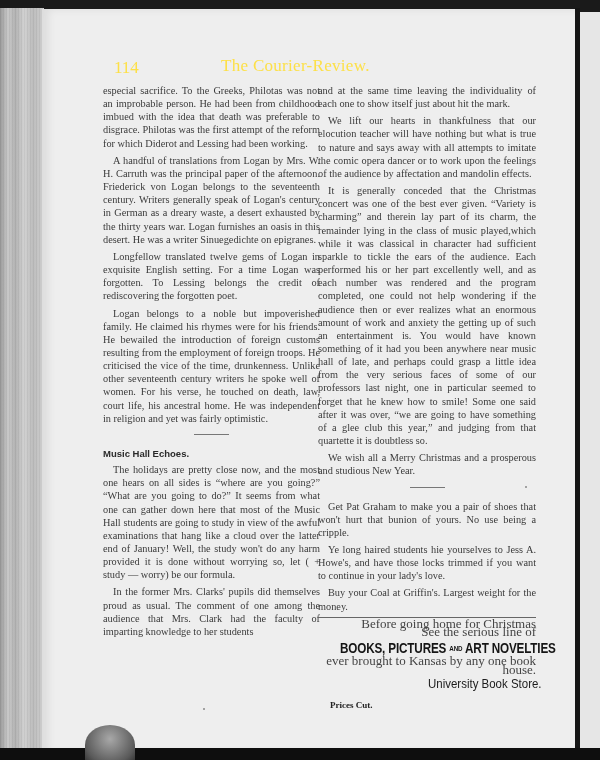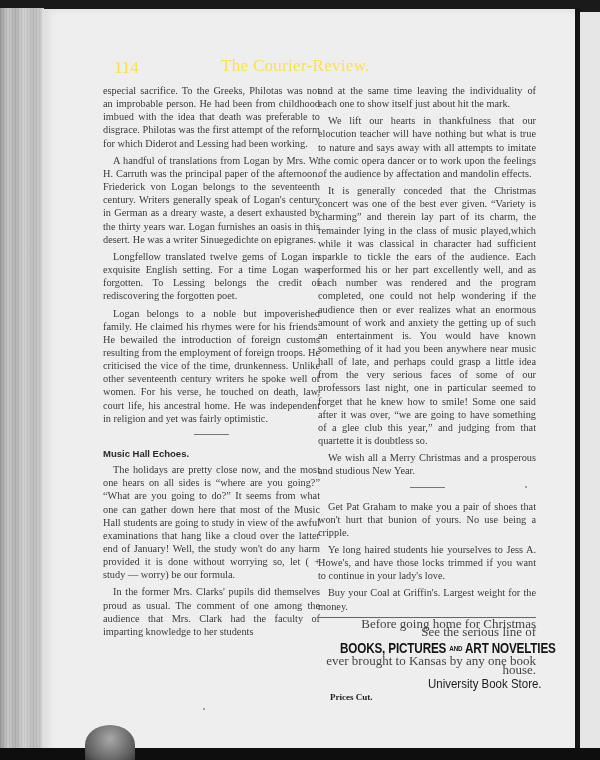--- a/index.html
+++ b/index.html
@@ -34,21 +34,21 @@
 
   .ad { position:relative; color:#2b2b2b; }
   .ad .small { font-size:13px; line-height:8.5px; color:#444;text-align:right; }
   .ad .big { font-family:"Liberation Sans","DejaVu Sans",sans-serif; font-weight:bold;
       font-size:15px; letter-spacing:-0.2px; margin:4px 0 2px 22px; transform:scaleX(0.78);
       transform-origin:left center; white-space:nowrap; color:#151515; }
   .ad .big .and { font-size:8px; vertical-align:middle; }
   .ad .store { font-family:"Liberation Sans","DejaVu Sans",sans-serif; font-size:13.5px;
       transform:scaleX(0.85); transform-origin:left center; white-space:nowrap;
       margin:3px 0 0 110px; color:#1c1c1c; }
-  .ad .prices { font-weight:bold; font-size:9px; margin:0 0 0 12px; color:#222; }
+  .ad .prices { font-weight:bold; font-size:9px; margin:8px 0 0 12px; color:#222; }
   .speck { position:absolute; width:2px; height:2px; background:#888; border-radius:50%; }
 </style>
 </head>
 <body>
 
 <div class="scan-top"></div>
 <div class="book-edge"></div>
 <div class="page"></div>
 <div class="gutter"></div>
 <div class="next-page"></div>

